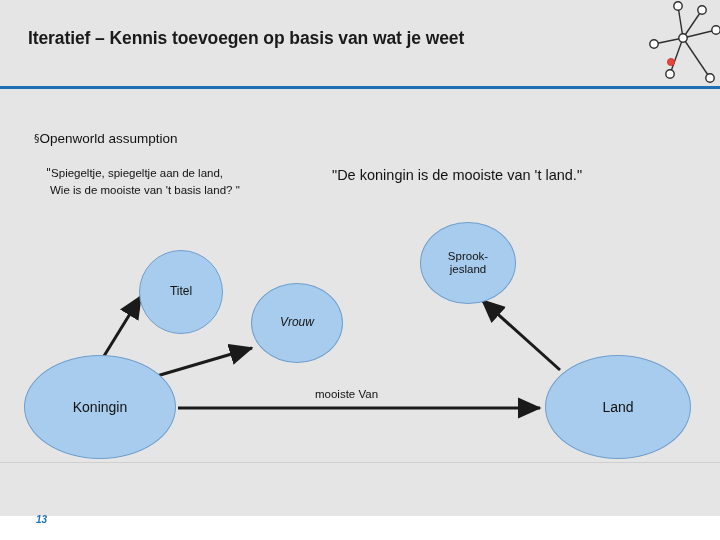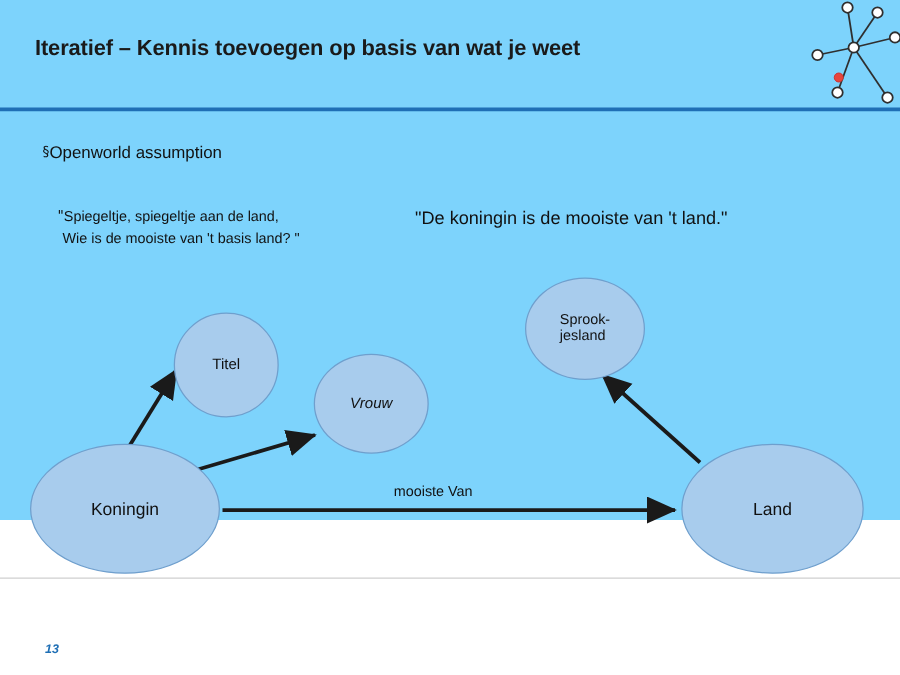--- a/index.html
+++ b/index.html
@@ -11,22 +11,22 @@
     height: 540px;
     background: #ffffff;
     font-family: "Liberation Sans", sans-serif;
     overflow: hidden;
     position: relative;
   }
   #slide {
     position: absolute;
     left: 0; top: 0;
     width: 720px;
-    height: 416px;
-    background: #7dd3fc;
+    height: 516px;
+    background: #e5e5e5;
   }
 
   
   #title {
     position: absolute;
     left: 28px;
     top: 28px;
     width: 640px;
     font-size: 17.5px;
     font-weight: bold;
@@ -64,21 +64,21 @@
 
   
   .bullet-marker {
     font-family: "DejaVu Sans", sans-serif;
     font-size: 11px;
     vertical-align: 1px;
   }
   #bullet-openworld {
     position: absolute;
     left: 34px;
-    top: 114px;
+    top: 131px;
     font-size: 13.5px;
     color: #111111;
   }
   #quote-mirror {
     position: absolute;
     left: 46px;
     top: 165px;
     font-size: 11.5px;
     color: #111111;
     line-height: 1.45;
@@ -104,20 +104,21 @@
   }
 
   .node {
     position: absolute;
     border-radius: 50%;
     background: #a8cced;
     border: 1px solid #6f9fcd;
     display: flex;
     align-items: center;
     justify-content: center;
+    text-align: center;
     color: #111111;
     box-sizing: border-box;
   }
   .node-label { line-height: 1.15; }
 
   #node-titel {
     left: 139px; top: 250px; width: 84px; height: 84px;
     font-size: 12px;
   }
   #node-vrouw {

